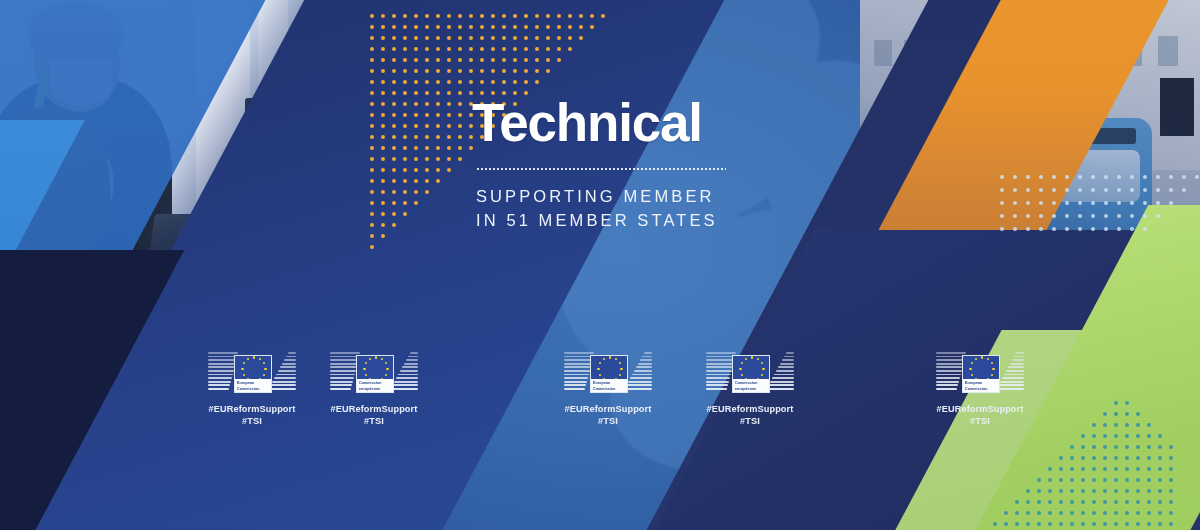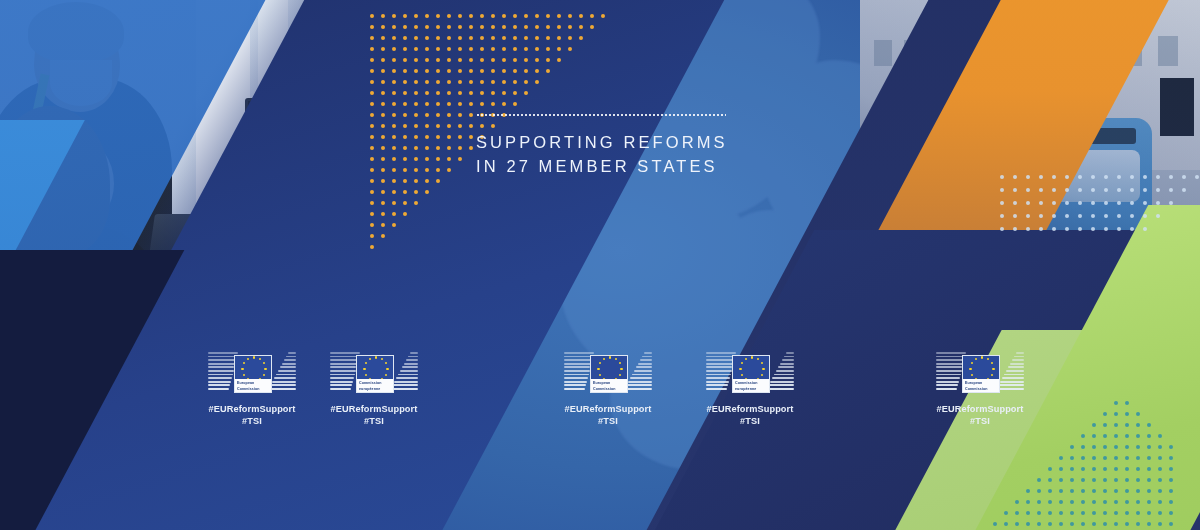--- a/index.html
+++ b/index.html
@@ -751,23 +751,24 @@
       <span class="dot" style="left:1103px;top:522px"></span>
       <span class="dot" style="left:1114px;top:522px"></span>
       <span class="dot" style="left:1125px;top:522px"></span>
       <span class="dot" style="left:1136px;top:522px"></span>
       <span class="dot" style="left:1147px;top:522px"></span>
       <span class="dot" style="left:1158px;top:522px"></span>
       <span class="dot" style="left:1169px;top:522px"></span>
     </div>
 
   <div class="headline">
+    <div class="title-line">Technical</div>
     <div class="divider"></div>
-    <div class="subtitle">SUPPORTING REFORMS</div>
-    <div class="subtitle">IN 27 MEMBER STATES</div>
+    <div class="subtitle">SUPPORTING MEMBER</div>
+    <div class="subtitle">IN 51 MEMBER STATES</div>
   </div>
 
   <div id="lockups">
       <div class="lockup" style="left:187px;top:352px">
         <div class="ec-logo">
           <div class="ec-sails left">
             <span style="position:absolute;left:0.0px;top:0.0px;width:30.0px;height:1.8px;background:#e6edf6;opacity:0.45;border-radius:1px"></span>
             <span style="position:absolute;left:0.0px;top:3.6px;width:29.1px;height:1.8px;background:#e6edf6;opacity:0.50;border-radius:1px"></span>
             <span style="position:absolute;left:0.0px;top:7.2px;width:28.2px;height:1.8px;background:#e6edf6;opacity:0.55;border-radius:1px"></span>
             <span style="position:absolute;left:0.0px;top:10.8px;width:27.3px;height:1.8px;background:#e6edf6;opacity:0.60;border-radius:1px"></span>

